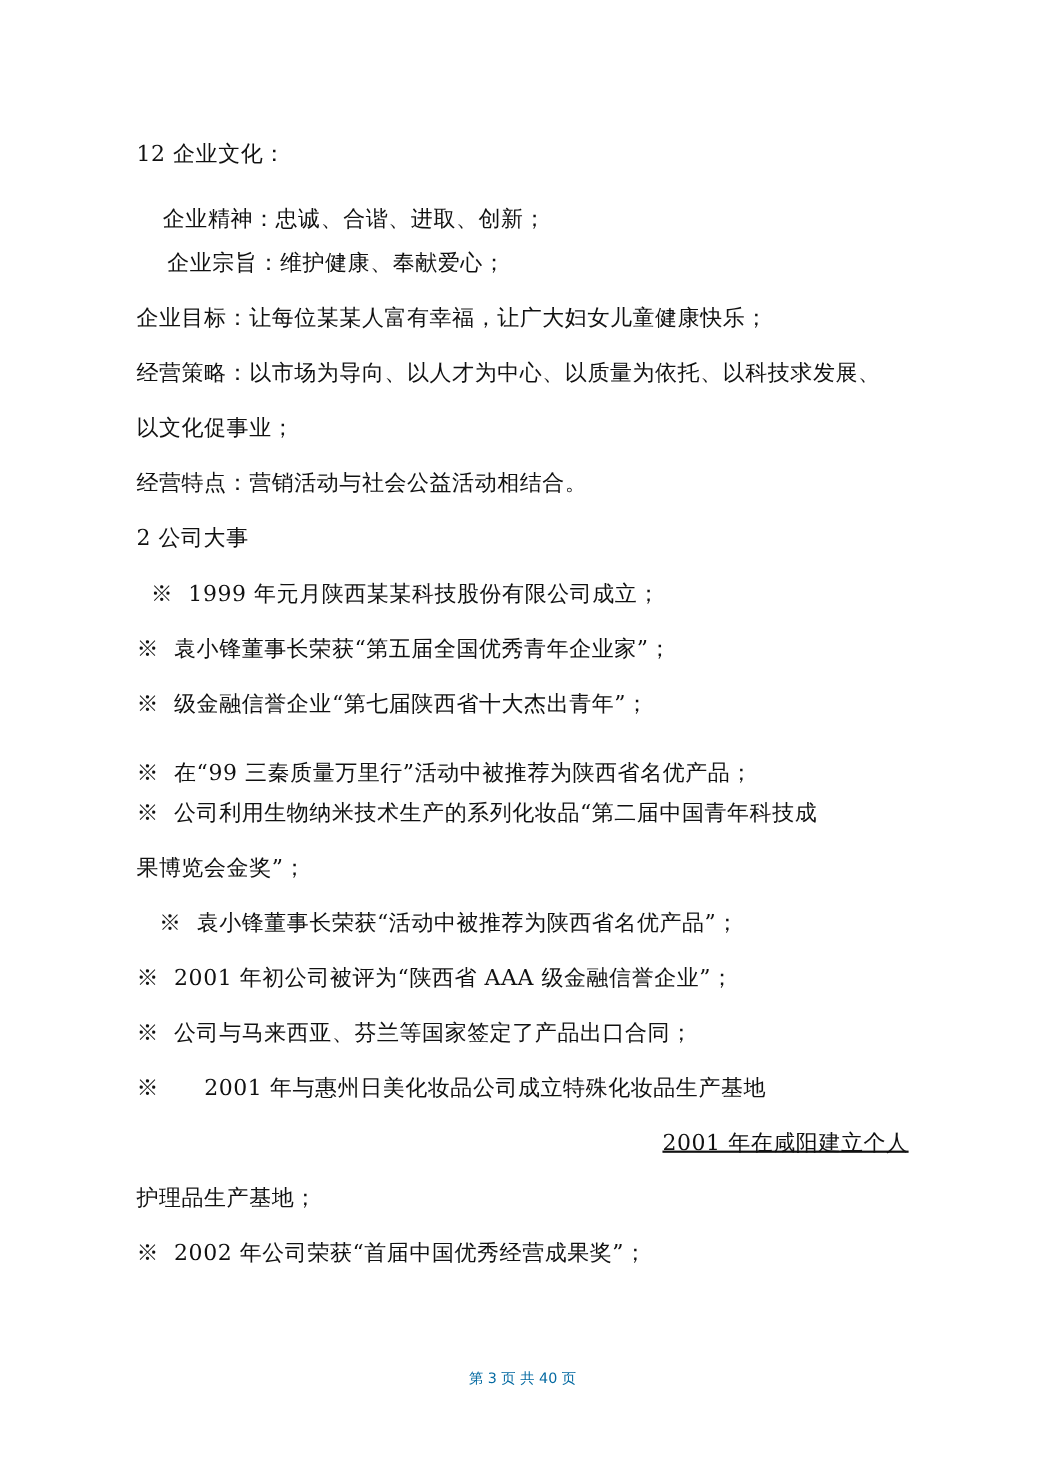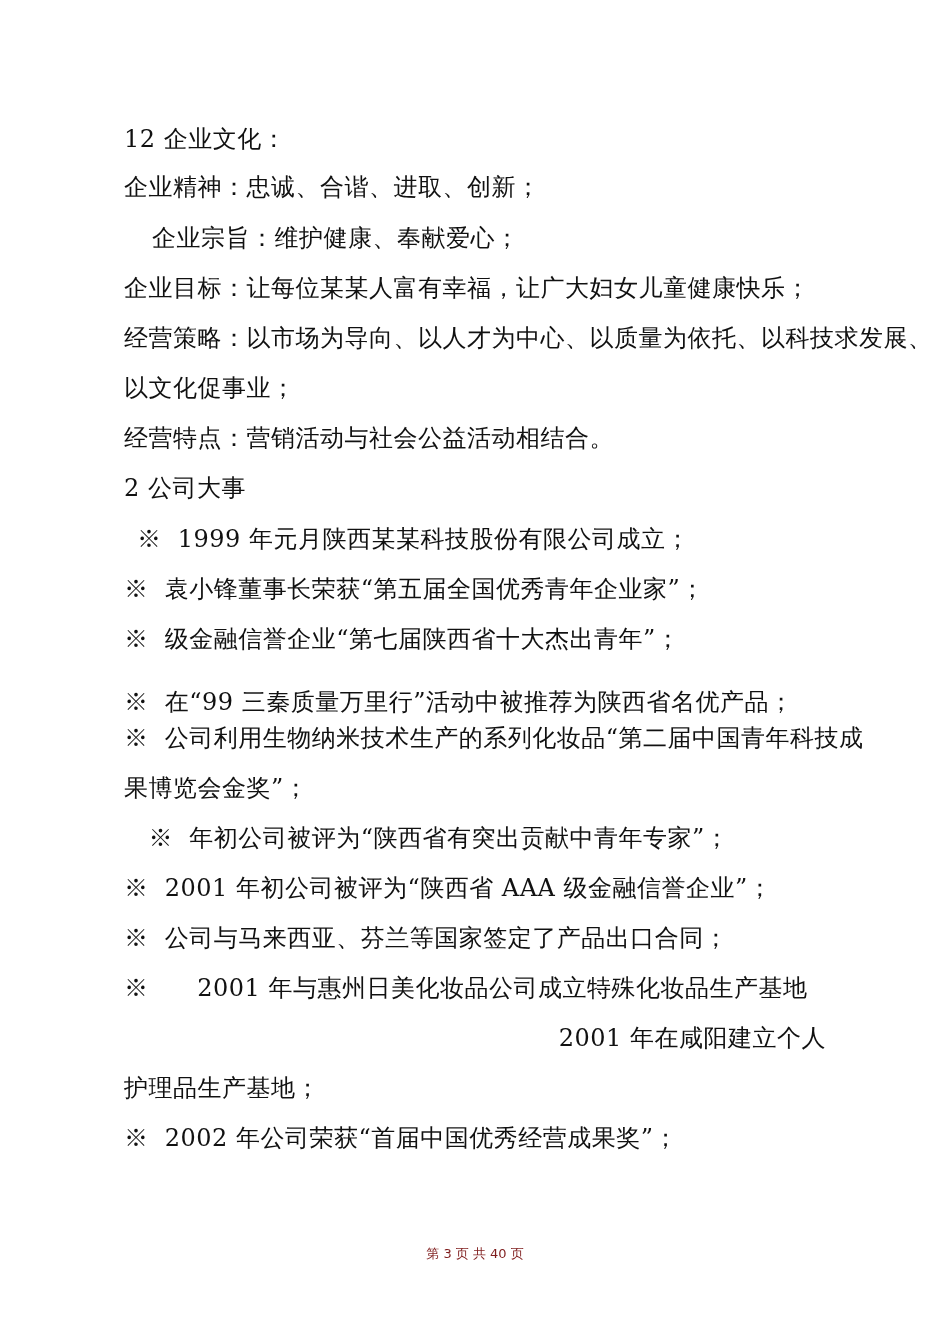--- a/index.html
+++ b/index.html
@@ -3,50 +3,50 @@
   <meta charset="utf-8">
   <style>
     html, body { margin: 0; padding: 0; background: #ffffff; }
     body {
       width: 950px; height: 1344px; position: relative; overflow: hidden;
       font-family: "DejaVu Serif", "Liberation Serif", serif;
       color: #111111;
     }
     .page { position: absolute; left: 0; top: 0; width: 950px; height: 1344px; background: #fff; }
     .line {
-      position: absolute; left: 124px; font-size: 24px; line-height: 24px;
+      position: absolute; left: 124px; font-size: 20px; line-height: 24px;
       white-space: nowrap; letter-spacing: 0.5px;
     }
     .line.right { left: auto; right: 124px; text-align: right; }
     .footer {
       position: absolute; top: 1246px; left: 0; width: 950px; text-align: center;
-      font-size: 13px; line-height: 16px; font-family: "DejaVu Sans", "Liberation Sans", sans-serif; color: #7f1d1d;
+      font-size: 13px; line-height: 16px; font-family: "DejaVu Sans", "Liberation Sans", sans-serif; color: #0369a1;
     }
   </style>
 </head>
 <body>
 
 <div class="page">
   <div id="lines">
       <div class="line" style="top: 127px; white-space: pre;">12 企业文化：</div>
-      <div class="line" style="top: 175px; white-space: pre;">企业精神：忠诚、合谐、进取、创新；</div>
+      <div class="line" style="top: 186px; white-space: pre; margin-left: 24px;">企业精神：忠诚、合谐、进取、创新；</div>
       <div class="line" style="top: 226px; white-space: pre; margin-left: 28px;">企业宗旨：维护健康、奉献爱心；</div>
       <div class="line" style="top: 276px; white-space: pre;">企业目标：让每位某某人富有幸福，让广大妇女儿童健康快乐；</div>
       <div class="line" style="top: 326px; white-space: pre;">经营策略：以市场为导向、以人才为中心、以质量为依托、以科技求发展、</div>
       <div class="line" style="top: 376px; white-space: pre;">以文化促事业；</div>
       <div class="line" style="top: 426px; white-space: pre;">经营特点：营销活动与社会公益活动相结合。</div>
       <div class="line" style="top: 476px; white-space: pre;">2 公司大事</div>
       <div class="line" style="top: 527px; white-space: pre; margin-left: 13px;">※  1999 年元月陕西某某科技股份有限公司成立；</div>
       <div class="line" style="top: 577px; white-space: pre;">※  袁小锋董事长荣获“第五届全国优秀青年企业家”；</div>
       <div class="line" style="top: 627px; white-space: pre;">※  级金融信誉企业“第七届陕西省十大杰出青年”；</div>
       <div class="line" style="top: 690px; white-space: pre;">※  在“99 三秦质量万里行”活动中被推荐为陕西省名优产品；</div>
       <div class="line" style="top: 726px; white-space: pre;">※  公司利用生物纳米技术生产的系列化妆品“第二届中国青年科技成</div>
       <div class="line" style="top: 776px; white-space: pre;">果博览会金奖”；</div>
-      <div class="line" style="top: 826px; white-space: pre;">   ※  年初公司被评为“陕西省有突出贡献中青年专家”；</div>
+      <div class="line" style="top: 826px; white-space: pre;">   ※  袁小锋董事长荣获“活动中被推荐为陕西省名优产品”；</div>
       <div class="line" style="top: 876px; white-space: pre;">※  2001 年初公司被评为“陕西省 AAA 级金融信誉企业”；</div>
       <div class="line" style="top: 926px; white-space: pre;">※  公司与马来西亚、芬兰等国家签定了产品出口合同；</div>
       <div class="line" style="top: 976px; white-space: pre;">※      2001 年与惠州日美化妆品公司成立特殊化妆品生产基地</div>
-      <div class="line right" style="top: 1026px; white-space: pre;">2001 年在咸阳建立个人</div>
+      <div class="line right" style="top: 1026px; white-space: pre; text-decoration: underline;">2001 年在咸阳建立个人</div>
       <div class="line" style="top: 1076px; white-space: pre;">护理品生产基地；</div>
       <div class="line" style="top: 1126px; white-space: pre;">※  2002 年公司荣获“首届中国优秀经营成果奖”；</div>
     </div>
   <div class="footer">第 3 页 共 40 页</div>
 </div>
 
 </body></html>

